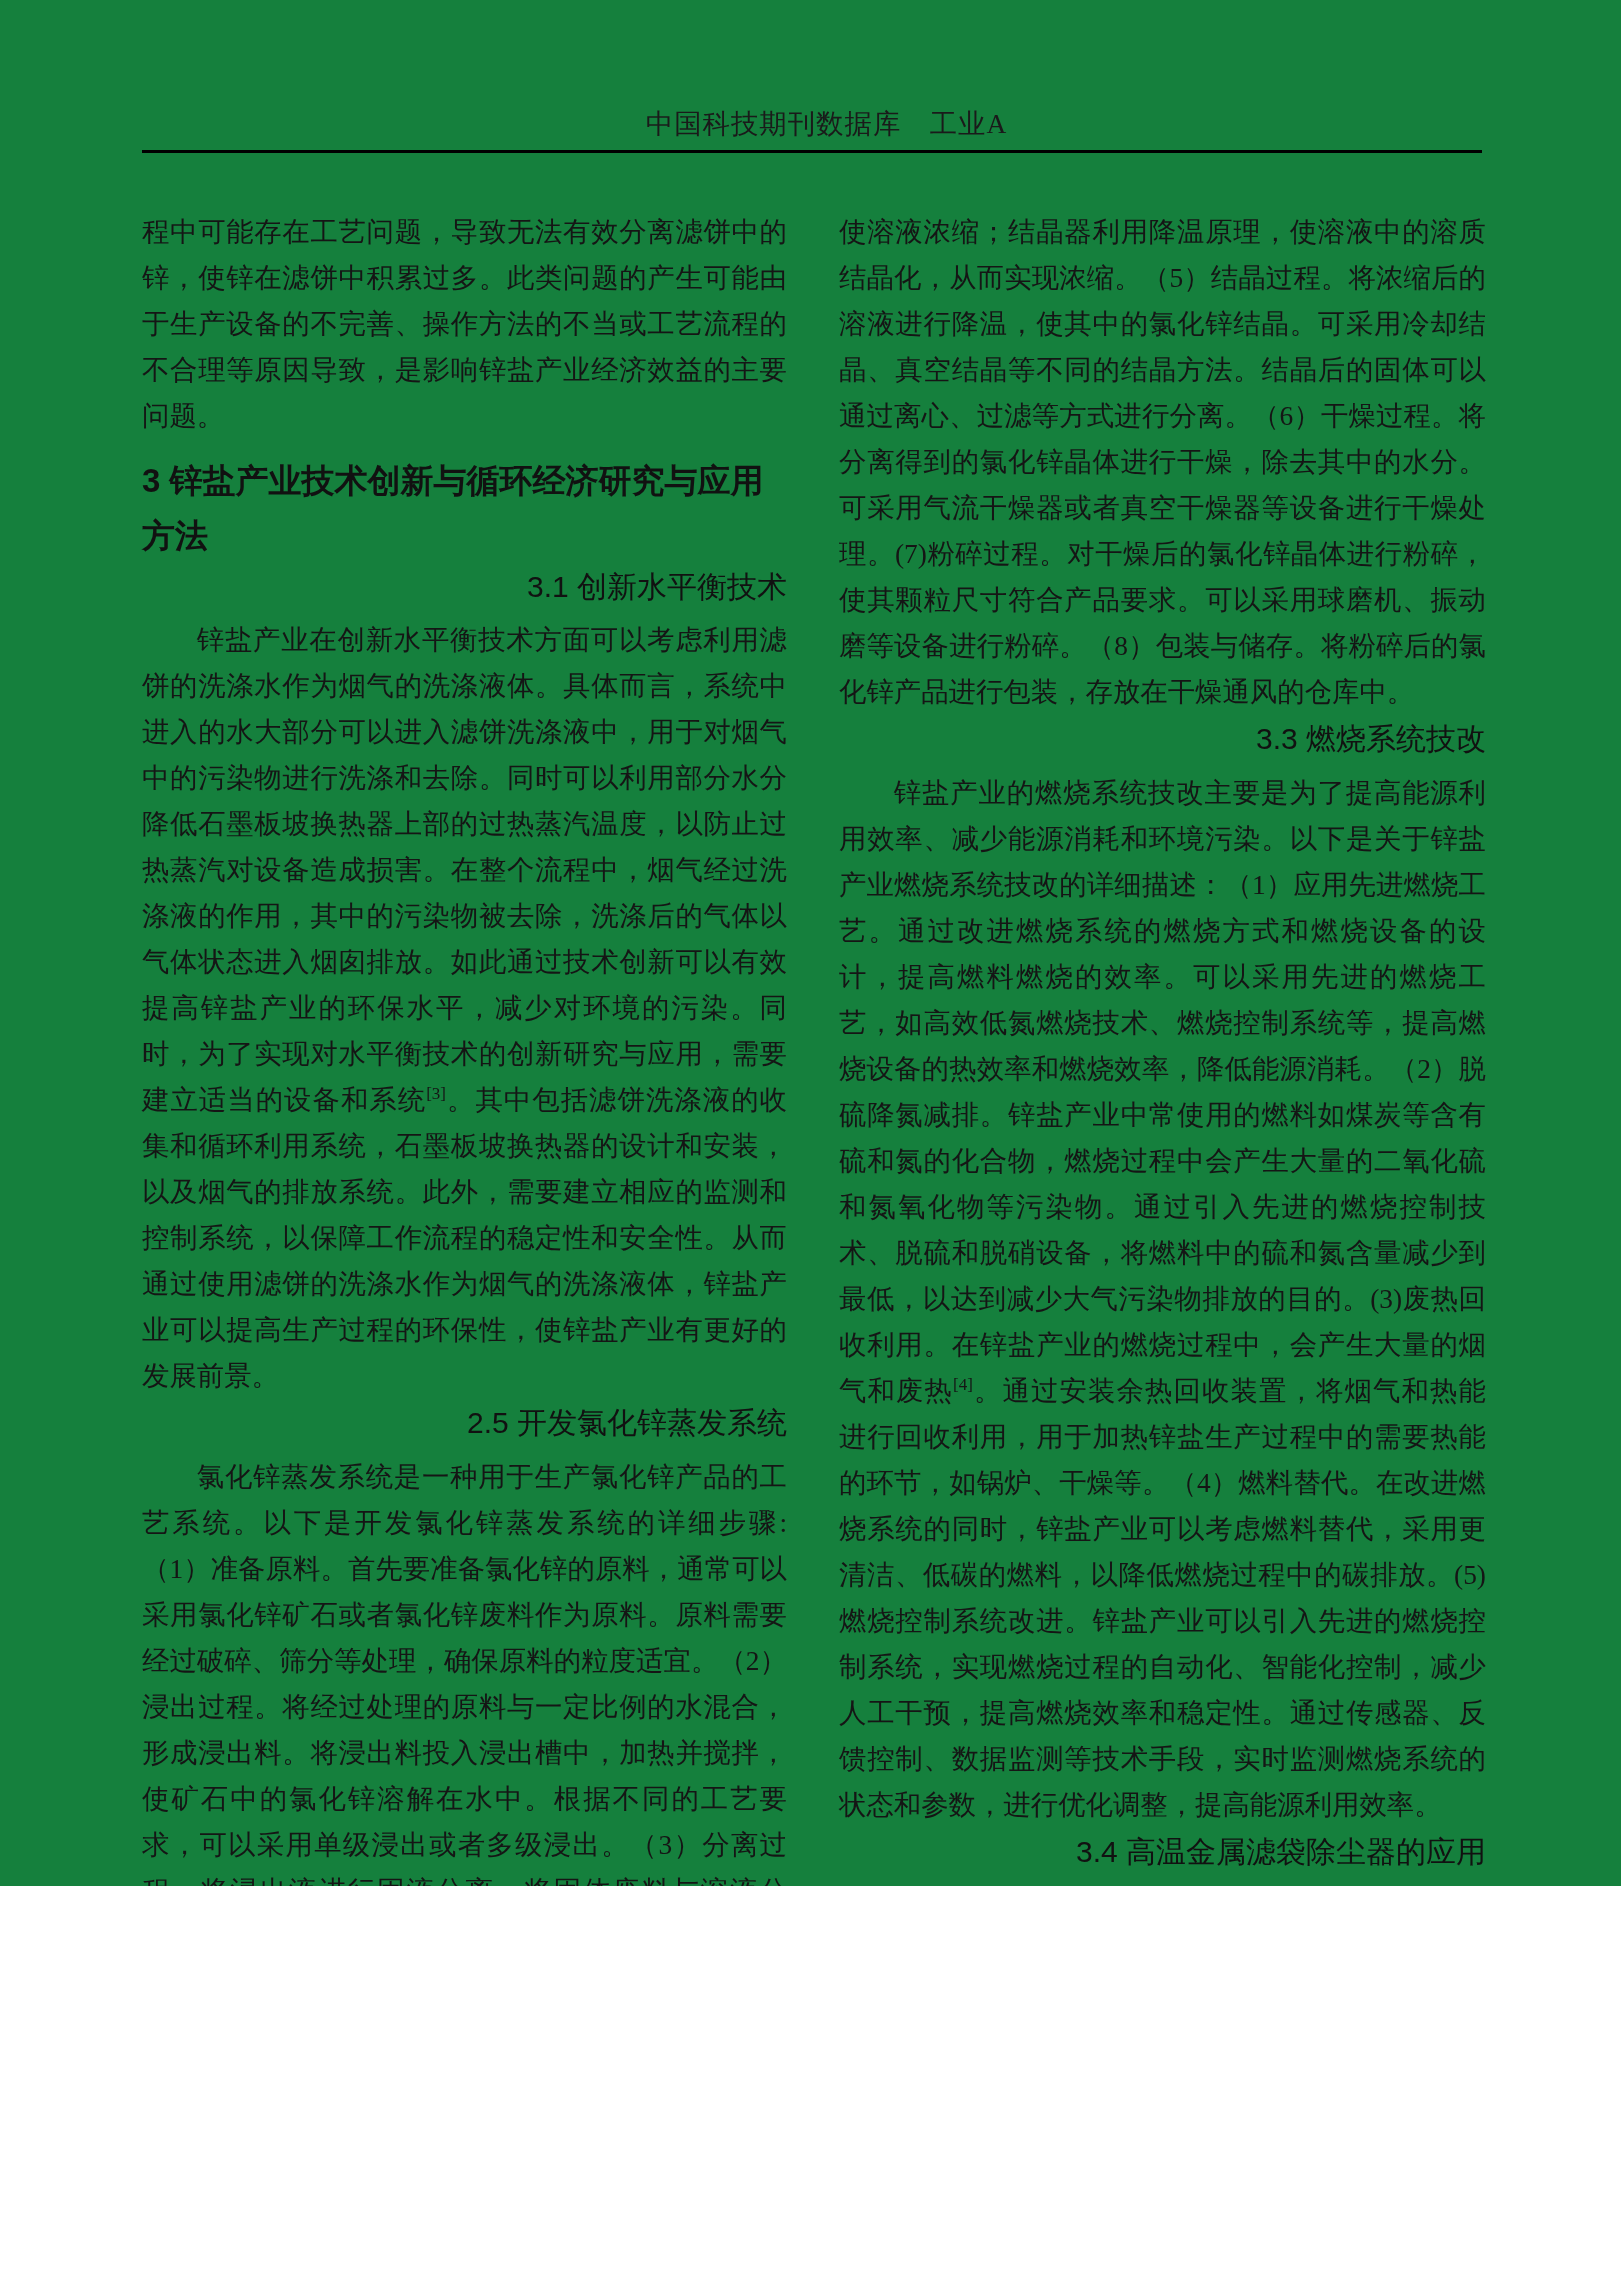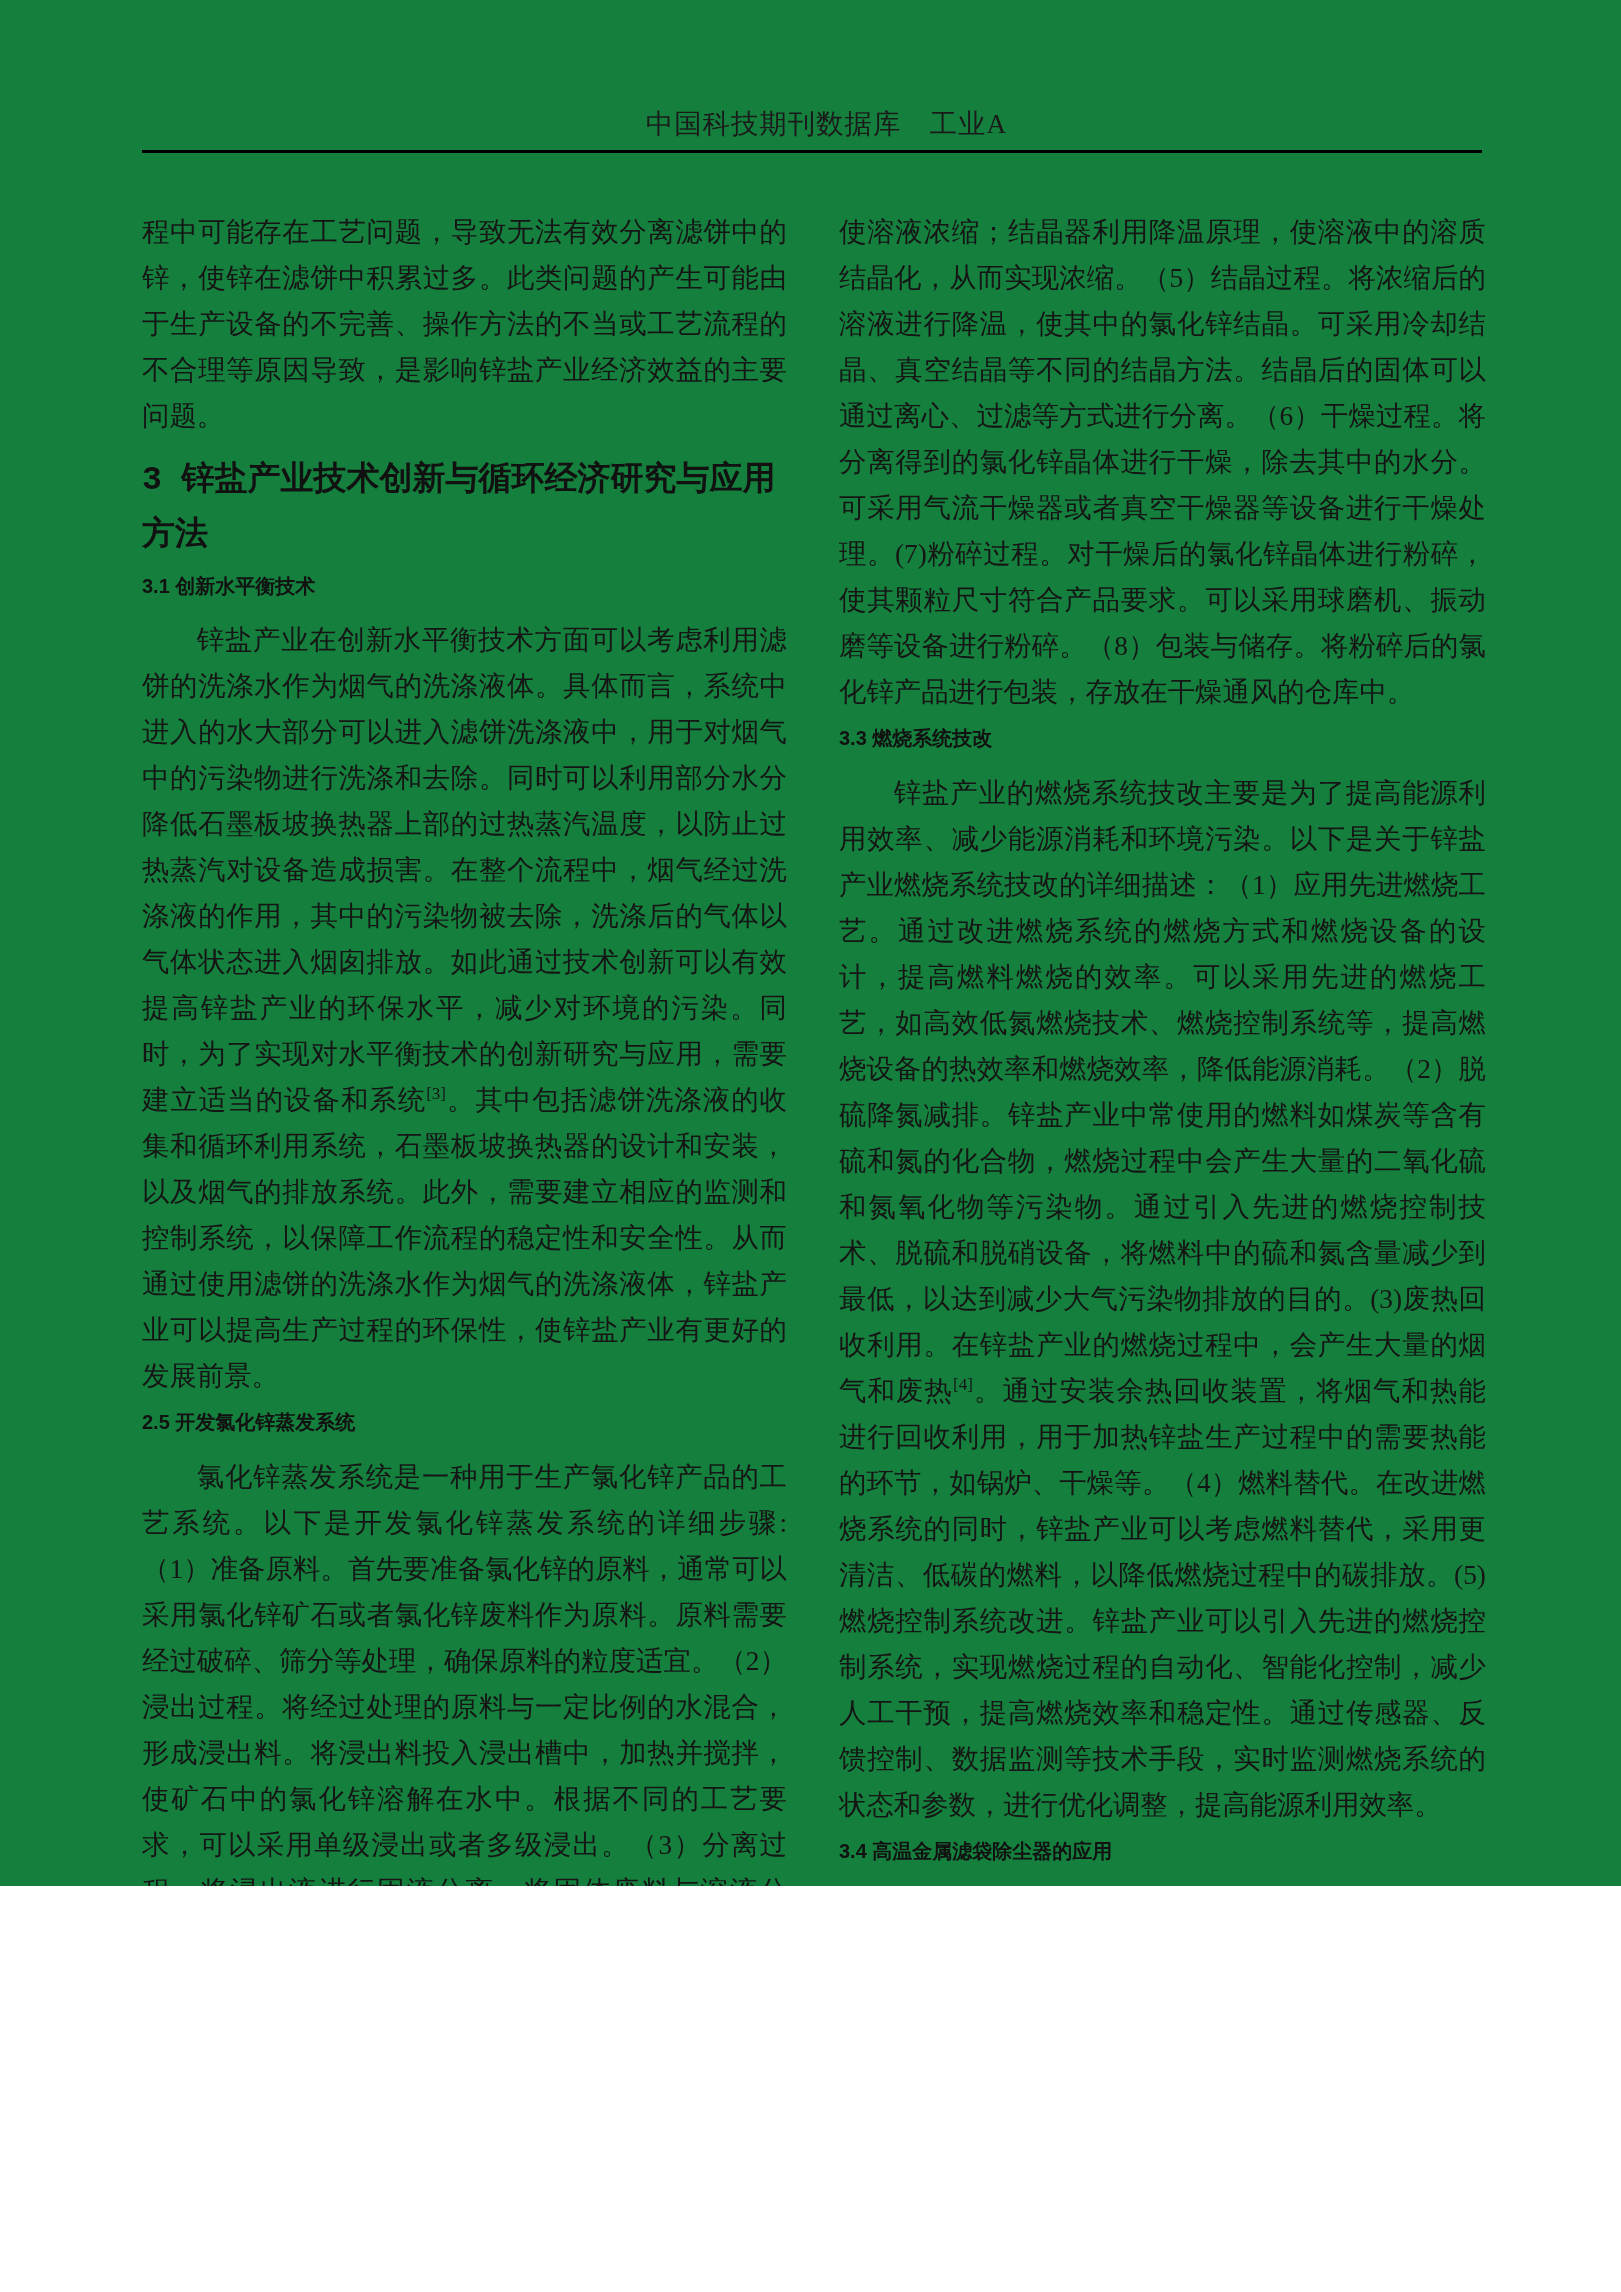--- a/index.html
+++ b/index.html
@@ -28,33 +28,33 @@
     position:absolute; top:209px;
     font-size:27.4px; line-height:46px;
     text-align:justify;
     color:#151515;
   }
   .col-left  { left:142px; width:645px; }
   .col-right { left:839px; width:647px; }
   .col p { margin:0; padding:0; }
   .col p.indent { text-indent:2em; }
   .h2 {
-    font-family:Liberation Mono, monospace;
+    font-family:Liberation Sans, sans-serif;
     font-weight:bold;
     font-size:33px; line-height:55px;
     margin:13.7px 0 2px 0;
     text-align:left;
     color:#111111;
   }
   .h3 {
     font-family:"Liberation Sans", sans-serif;
-    font-weight:bold;
-    font-size:20px; line-height:39px;
+    font-weight:normal;
+    font-size:30px; line-height:39px;
     margin:3.9px 0 11.8px 0;
-    text-align:left;
+    text-align:right;
     color:#111111;
   }
   sup.cite {
     font-size:0.62em;
     vertical-align:super;
     line-height:0;
   }
   .footer {
     position:absolute; top:2127px; left:142px; width:1333px;
     font-family:"Liberation Sans", sans-serif;

